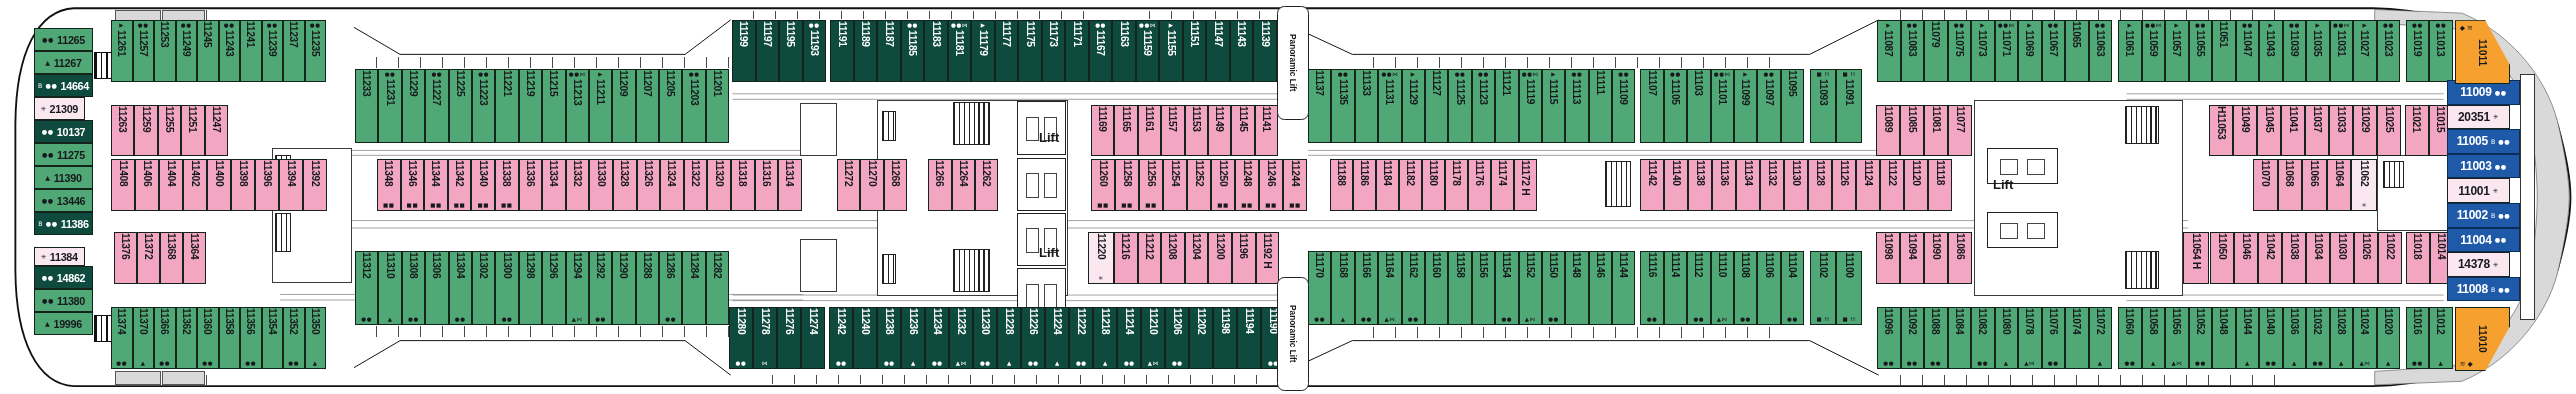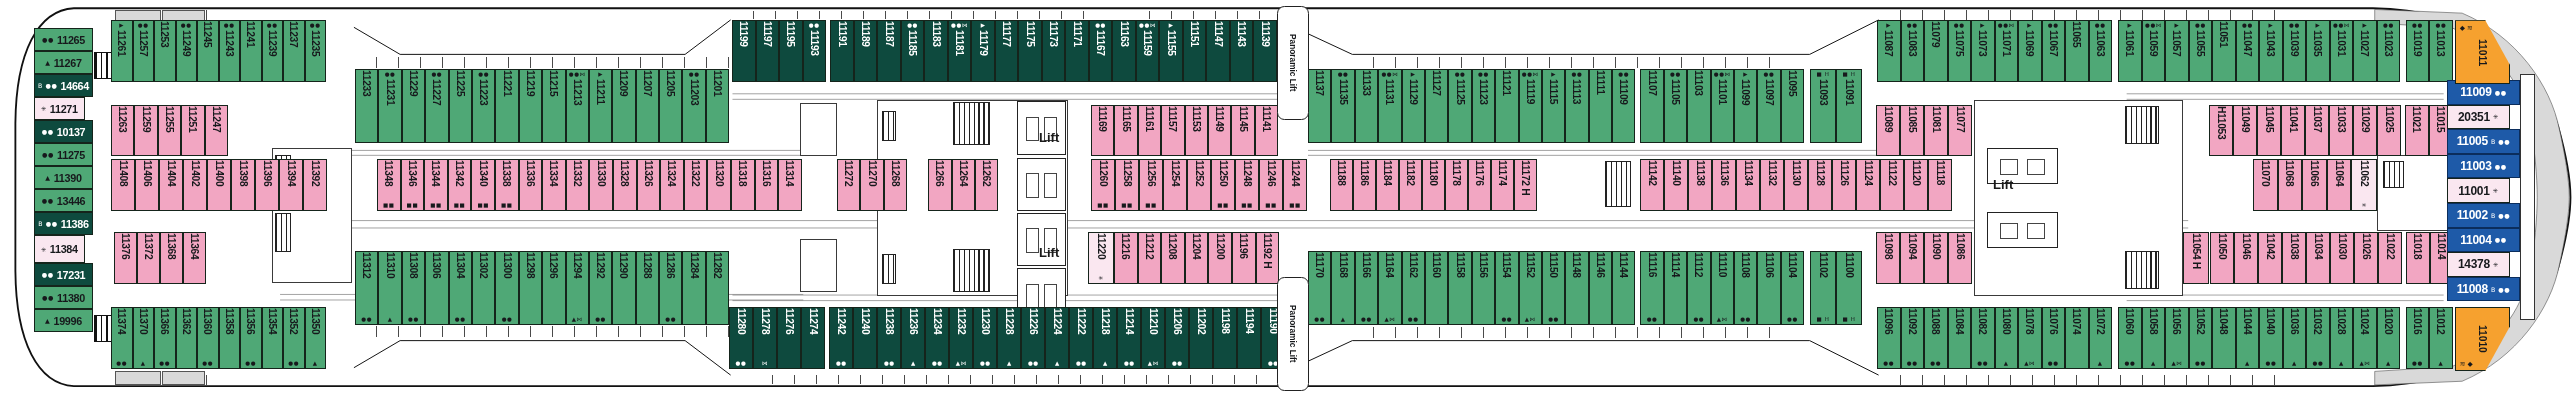--- a/index.html
+++ b/index.html
@@ -132,21 +132,21 @@
         <div class="cabin c-green" style="height: 23px;">
           <span class="b">▲</span>
           <span class="n">11267</span>
         </div>
         <div class="cabin c-teal" style="height: 23px;">
           <span class="b">B ●●</span>
           <span class="n">14664</span>
         </div>
         <div class="cabin c-pale" style="height: 23px;">
           <span class="b">✳</span>
-          <span class="n">11271</span>
+          <span class="n">21309</span>
         </div>
         <div class="cabin c-teal" style="height: 23px;">
           <span class="b">●●</span>
           <span class="n">10137</span>
         </div>
         <div class="cabin c-green" style="height: 23px;">
           <span class="b">●●</span>
           <span class="n">11275</span>
         </div>
         <div class="cabin c-green" style="height: 23px;">
@@ -154,27 +154,27 @@
           <span class="n">11390</span>
         </div>
         <div class="cabin c-green" style="height: 23px;">
           <span class="b">●●</span>
           <span class="n">13446</span>
         </div>
         <div class="cabin c-teal" style="height: 23px;">
           <span class="b">B ●●</span>
           <span class="n">11386</span>
         </div>
-        <div class="cabin c-pale" style="height: 28px;">
+        <div class="cabin c-pale" style="height: 19px; margin-top: 12px;">
           <span class="b">✳</span>
           <span class="n">11384</span>
         </div>
         <div class="cabin c-teal" style="height: 23px;">
           <span class="b">●●</span>
-          <span class="n">17231</span>
+          <span class="n">14862</span>
         </div>
         <div class="cabin c-green" style="height: 23px;">
           <span class="b">●●</span>
           <span class="n">11380</span>
         </div>
         <div class="cabin c-green" style="height: 23px;">
           <span class="b">▲</span>
           <span class="n">19996</span>
         </div>
       </div>

